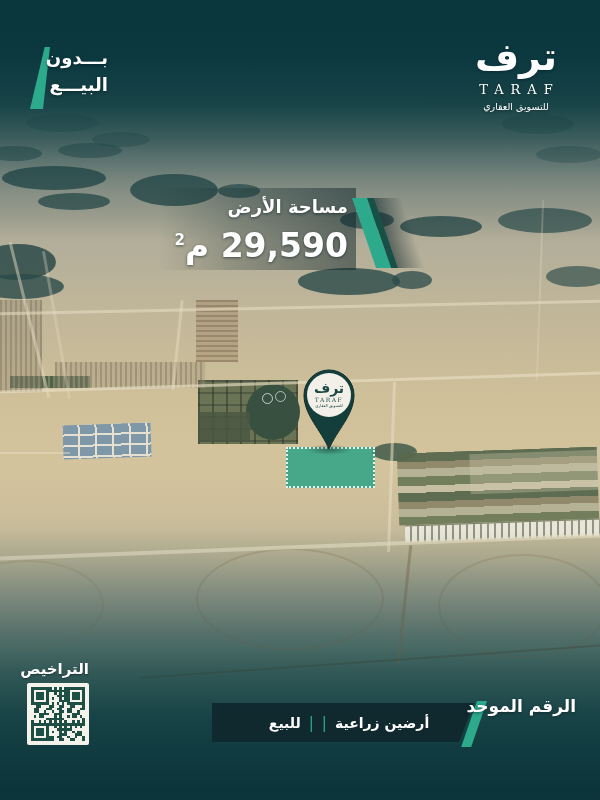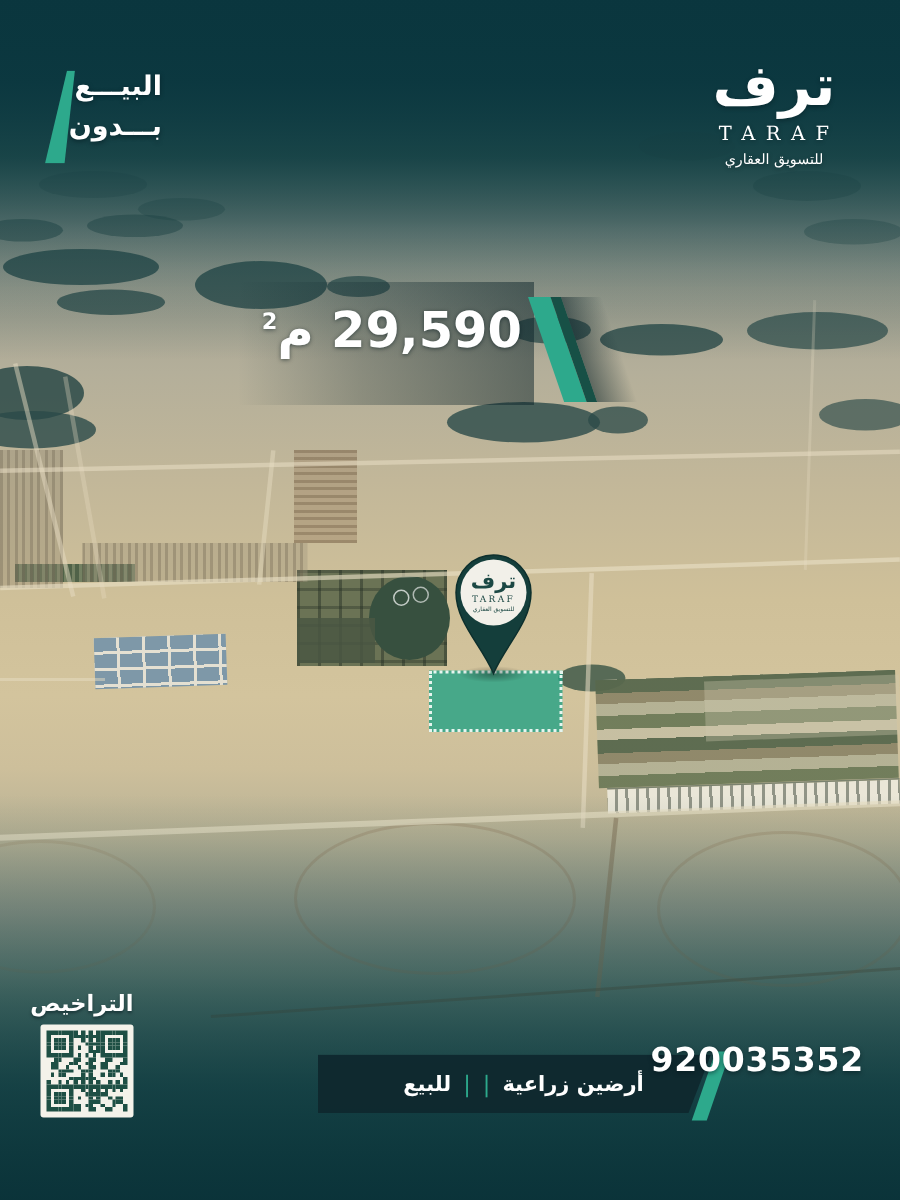--- a/index.html
+++ b/index.html
@@ -179,30 +179,31 @@
     <div class="pin-tag">للتسويق العقاري</div>
   </div>
 
   <div class="abs area-backdrop"></div>
   <div class="abs ribbon">
     <div class="face"></div>
       <div class="edge"></div>
       <div class="shade"></div>
   </div>
   <div class="abs area-text">
+    <div class="area-label">مساحة الأرض</div>
     <div class="area-value-line">
       <span>29,590</span>
       <span>م</span><sup>2</sup>
     </div>
   </div>
 
   <div class="abs badge-wedge"></div>
   <div class="abs badge-text">
+    <div>بـــدون</div>
     <div>البيـــع</div>
-    <div>بـــدون</div>
   </div>
 
   <div class="abs logo">
     <div class="logo-callig">ترف</div>
     <div class="logo-word">TARAF</div>
     <div class="logo-tag">للتسويق العقاري</div>
   </div>
 
   <div class="abs lic-label">التراخيص</div>
   <div class="abs qr-box">
@@ -454,16 +455,16 @@
   </div>
 
   <div class="abs tag-band">
     <span>أرضين زراعية</span>
     <span class="tag-sep">|</span>
     <span class="tag-sep">|</span>
     <span>للبيع</span>
   </div>
   <div class="abs bar-wedge"></div>
   <div class="abs unified">
-    <div class="unified-number">920035352</div>
+    <div class="unified-label">الرقم الموحد</div>
   </div>
 
 </div>
 
 </body></html>

